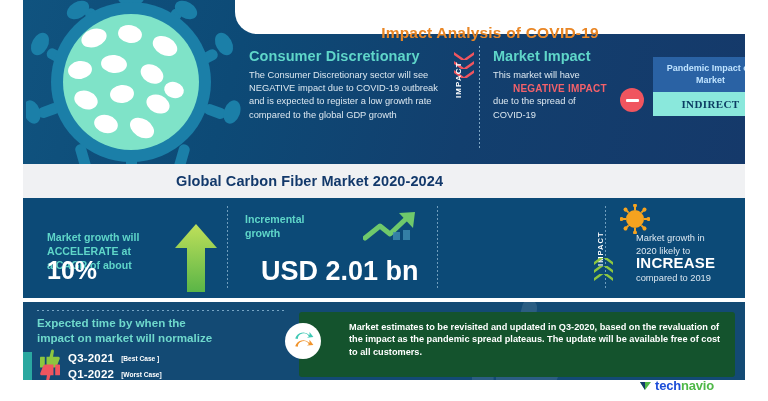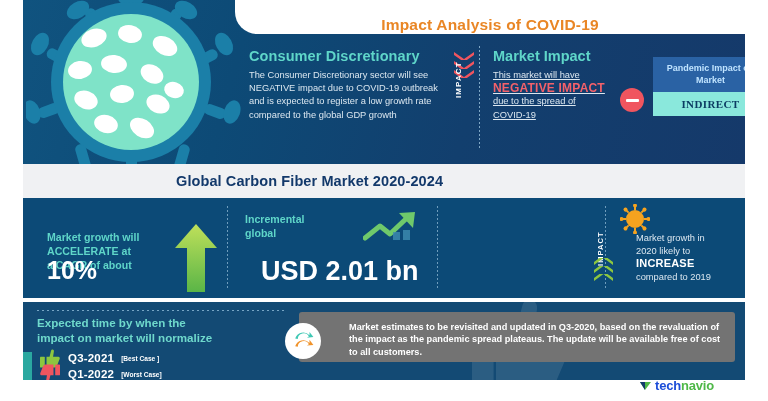--- a/index.html
+++ b/index.html
@@ -8,21 +8,21 @@
 
   #stage{position:relative;width:768px;height:401px;background:#ffffff;}
 
   
   .top-panel{position:absolute;left:23px;top:0;width:722px;height:164px;
              background:#0f4c7a;overflow:hidden;}
   .top-grad{position:absolute;inset:0;
             background:linear-gradient(105deg,#10537f 0%,#0d4a76 30%,#123f6e 62%,#15396a 100%);}
   .title-notch{position:absolute;left:212px;top:0;width:510px;height:34px;background:#ffffff;
                border-bottom-left-radius:22px;}
-  .title-text{position:absolute;left:212px;top:8px;width:510px;height:34px;
+  .title-text{position:absolute;left:212px;top:16px;width:510px;height:34px;
               display:flex;align-items:center;justify-content:center;
               color:#e98625;font-size:15.5px;font-weight:bold;letter-spacing:.2px;}
 
   
   .virus{position:absolute;left:3px;top:-6px;width:215px;height:205px;}
 
   
   .cd-block{position:absolute;left:226px;top:48px;width:192px;}
   .cd-head{color:#5fd6c9;font-size:14.5px;font-weight:bold;margin:0 0 5px 0;letter-spacing:.1px;}
   .cd-body{color:#dbe7f0;font-size:9.3px;line-height:13.2px;}
@@ -34,22 +34,22 @@
                transform-origin:left top;color:#ffffff;font-size:8px;font-weight:bold;
                letter-spacing:1.1px;white-space:nowrap;}
 
   .dot-div{position:absolute;top:46px;height:104px;width:1px;
            background-image:linear-gradient(#7fa8c6 50%,transparent 0);
            background-size:1px 4px;}
 
   
   .mi-block{position:absolute;left:470px;top:48px;width:150px;}
   .mi-head{color:#5fd6c9;font-size:14.5px;font-weight:bold;margin:0 0 5px 0;}
-  .mi-body{color:#dbe7f0;font-size:9.3px;line-height:13.2px;text-decoration:underline;}
-  .mi-neg{color:#f4616a;font-weight:bold;font-size:12px;letter-spacing:.2px;}
+  .mi-body{color:#dbe7f0;font-size:9.3px;line-height:13.2px;}
+  .mi-neg{color:#f4616a;font-weight:bold;font-size:10px;letter-spacing:.2px;margin-left:20px;}
 
   
   .noentry{position:absolute;left:597px;top:88px;width:24px;height:24px;border-radius:50%;
            background:#f0555f;display:flex;align-items:center;justify-content:center;}
   .noentry i{display:block;width:13px;height:3px;background:#ffffff;border-radius:1px;}
 
   
   .pi-card{position:absolute;left:630px;top:57px;width:115px;}
   .pi-top{background:#2a62a4;color:#bfe3ff;font-size:9px;font-weight:bold;text-align:center;
           padding:6px 4px 6px;line-height:11.5px;}
@@ -68,35 +68,35 @@
   .s-label .w{color:#ffffff;}
   .s-big{color:#ffffff;font-weight:bold;}
   .vdash{position:absolute;top:8px;height:84px;width:1px;
          background-image:linear-gradient(#6f9dbd 50%,transparent 0);background-size:1px 4px;}
   .impact2{position:absolute;left:596px;top:214px;}
   .impact2-vert{position:absolute;left:0;top:52px;transform:rotate(-90deg);transform-origin:left top;
                 color:#ffffff;font-size:7.5px;font-weight:bold;letter-spacing:1.1px;white-space:nowrap;}
   .chev-grn{position:absolute;width:19px;height:7px;}
   .r-text{position:absolute;left:636px;top:232px;width:108px;color:#dbe7f0;font-size:9.3px;
           line-height:12.6px;}
-  .r-text b{color:#ffffff;font-size:11px;letter-spacing:.2px;}
+  .r-text b{color:#ffffff;font-size:15px;letter-spacing:.2px;}
 
   
   .bottom{position:absolute;left:23px;top:302px;width:722px;height:78px;background:#134a74;
           overflow:hidden;}
   .bg-thumb{position:absolute;right:150px;top:-18px;width:150px;height:120px;opacity:.10;}
   .hdash{position:absolute;left:14px;top:8px;width:250px;height:1px;
          background-image:linear-gradient(90deg,#77a5c4 50%,transparent 0);background-size:5px 1px;}
   .exp-title{position:absolute;left:14px;top:14px;width:255px;color:#6fd9cc;font-size:11.6px;
              font-weight:bold;line-height:14.5px;}
   .case-row{position:absolute;display:flex;align-items:center;gap:7px;}
   .case-lbl{color:#ffffff;font-size:11.5px;font-weight:bold;letter-spacing:.2px;}
   .case-note{color:#ffffff;font-size:6.6px;font-weight:bold;}
 
-  .callout{position:absolute;left:276px;top:10px;width:436px;height:50px;background:#737373;
+  .callout{position:absolute;left:276px;top:10px;width:436px;height:65px;background:#14532d;
            border-radius:3px;}
   .callout-text{position:absolute;left:50px;top:9px;width:372px;color:#ffffff;font-size:9.2px;
                 line-height:12.4px;font-weight:bold;}
   .refresh{position:absolute;left:-14px;top:11px;width:36px;height:36px;border-radius:50%;
            background:#ffffff;display:flex;align-items:center;justify-content:center;}
 
   
   .logo-wrap{position:absolute;left:640px;top:378px;display:flex;align-items:center;gap:3px;}
   .logo-mark{width:12px;height:12px;}
   .logo-txt{font-size:13px;font-weight:bold;letter-spacing:-.2px;}
@@ -222,21 +222,21 @@
             </linearGradient>
           </defs>
         <path d="M21 0 L42 24 L30 24 L30 68 L12 68 L12 24 L0 24 Z" fill="url(#ga)"></path>
       </svg>
     </div>
     <div class="vdash" style="left:204px"></div>
 
     <div class="stat" style="left:222px;width:192px">
       <div class="s-label" style="position:absolute;top:14px;left:0;width:110px">
         <div>Incremental</div>
-        <div>global</div>
+        <div>growth</div>
       </div>
       <div class="s-big" style="position:absolute;top:58px;left:16px;font-size:27px">USD 2.01 bn</div>
       <svg style="position:absolute;left:118px;top:12px;width:58px;height:34px" viewBox="0 0 58 34">
         <path d="M2 28 L17 16 L27 24 L46 6" stroke="#6fc96b" stroke-width="5" fill="none" stroke-linecap="round" stroke-linejoin="round"></path>
         <path d="M36 3 L52 2 L50 18 Z" fill="#6fc96b"></path>
         <rect x="30" y="22" width="7" height="8" fill="#3f8cb0" opacity=".8"></rect>
         <rect x="40" y="20" width="7" height="10" fill="#3f8cb0" opacity=".8"></rect>
       </svg>
     </div>
     <div class="vdash" style="left:414px"></div>

